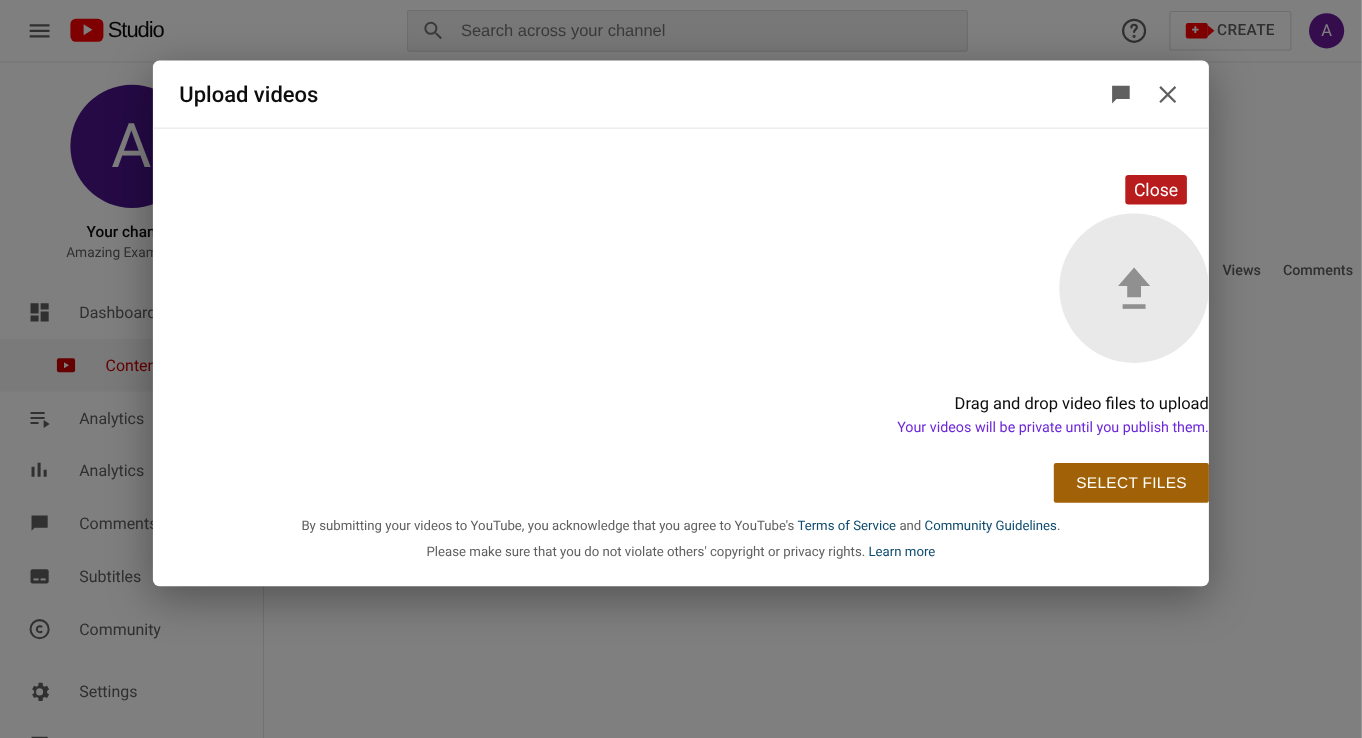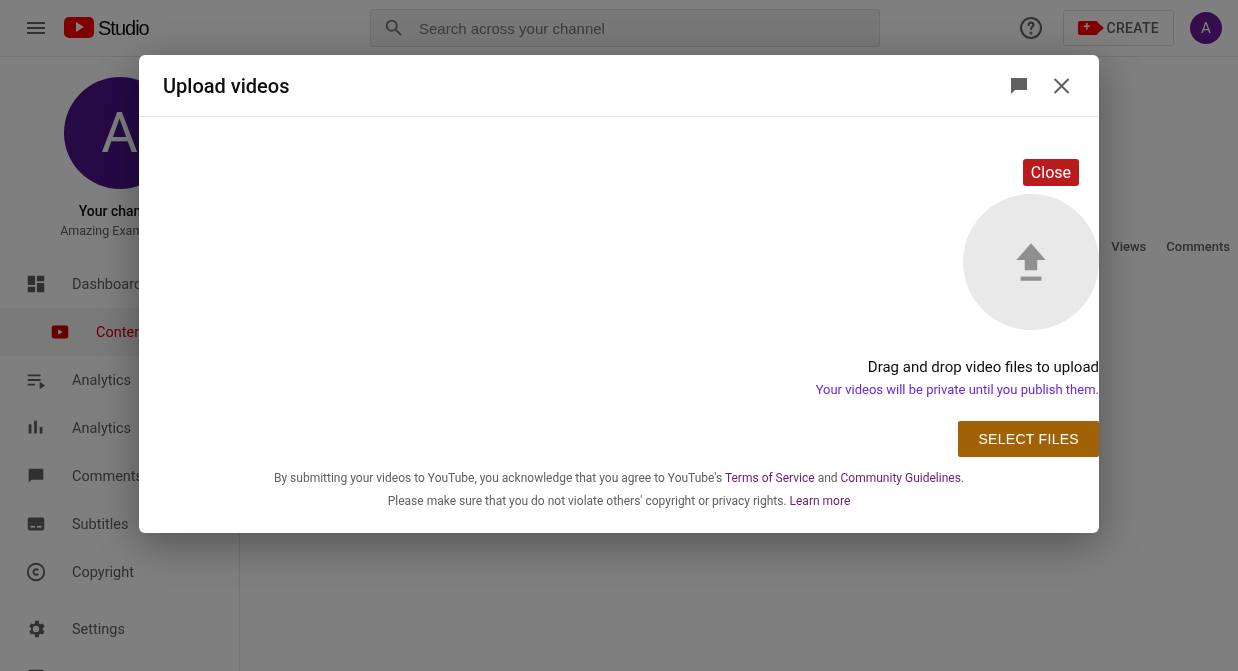--- a/index.html
+++ b/index.html
@@ -66,21 +66,21 @@
   .modal-body { height:calc(100% - 62px); display:flex; flex-direction:column; align-items:flex-end; justify-content:center; position:relative;}
   .upload-circle { width:136px; height:136px; border-radius:50%; background:#e9e9e9; display:flex; align-items:center; justify-content:center; margin-bottom:28px; cursor:pointer;}
   .upload-circle svg { color:#909090;}
   .drag-title { font-size:15px; color:#0d0d0d;}
   .drag-sub { font-size:13px; color:#6d28d9; margin-top:6px;}
   .select-btn {
     margin-top:24px; background:#a16207; color:#fff; border:none; height:36px; padding:0 20px;
     font-size:14px; font-weight:500; letter-spacing:.3px; border-radius:2px; cursor:pointer;
   }
   .legal { position:absolute; bottom:20px; left:0; right:0; text-align:center; font-size:12px; color:#606060; line-height:1.9;}
-  .legal a { color:#701a75; text-decoration:none; cursor:pointer;}
+  .legal a { color:#0c4a6e; text-decoration:none; cursor:pointer;}
   .tooltip {
     position:absolute; top:64px; right:20px; background:#b91c1c; color:#fff;
     font-size:16px; padding:4px 8px; border-radius:3px;margin-top:40px;
   }
 </style>
 </head>
 <body>
 
 <div class="header">
   <div class="menu-btn">
@@ -179,21 +179,21 @@
         </span>
       <span>Subtitles</span>
     </div>
     <div class="nav-item">
       <span class="nav-icon">
           <svg width="22" height="22" viewBox="0 0 24 24" fill="none" stroke="currentColor" stroke-width="2">
             <circle cx="12" cy="12" r="9"></circle>
             <path d="M14.5 10a3 3 0 100 4"></path>
           </svg>
         </span>
-      <span>Copyright</span>
+      <span>Community</span>
     </div>
   </div>
   <div class="sidebar-bottom">
     <div class="nav-item">
       <span class="nav-icon">
           <svg width="22" height="22" viewBox="0 0 24 24" fill="currentColor">
             <path d="M19.4 13a7.5 7.5 0 000-2l2-1.6-2-3.4-2.4.9a7.4 7.4 0 00-1.7-1L15 3h-4l-.3 2.9a7.4 7.4 0 00-1.7 1l-2.4-.9-2 3.4L6.6 11a7.5 7.5 0 000 2l-2 1.6 2 3.4 2.4-.9a7.4 7.4 0 001.7 1L11 21h4l.3-2.9a7.4 7.4 0 001.7-1l2.4.9 2-3.4zM12 15.5A3.5 3.5 0 1112 8.5a3.5 3.5 0 010 7z"></path>
           </svg>
         </span>
       <span>Settings</span>

